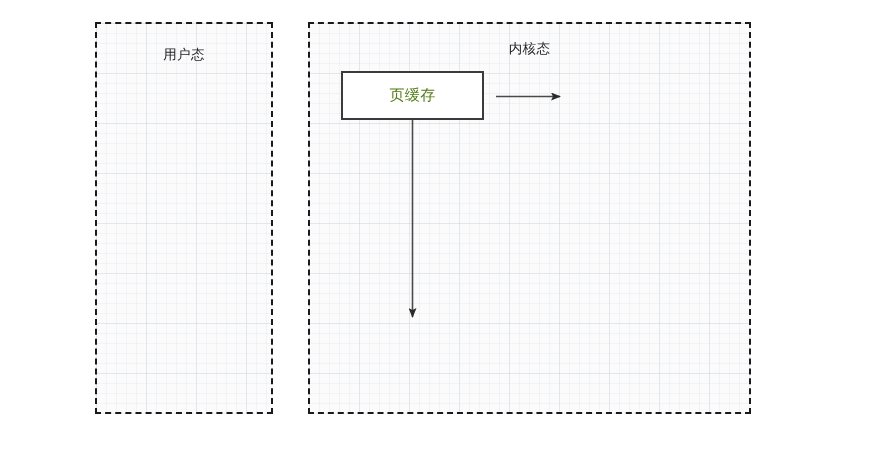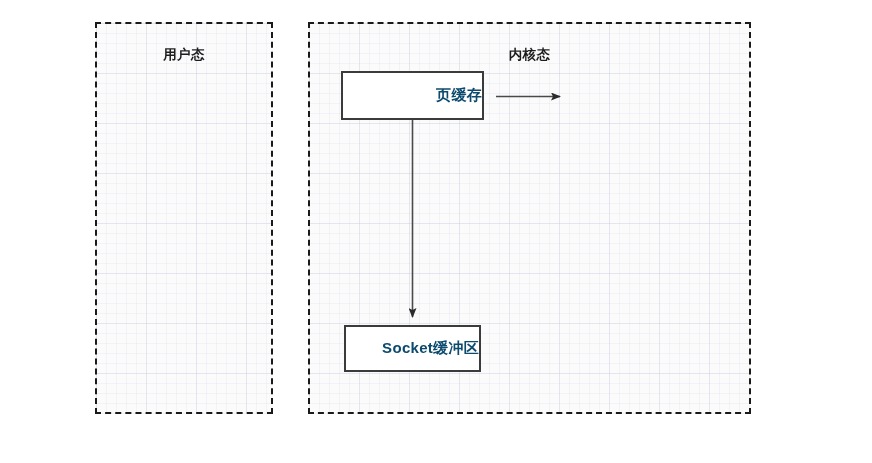--- a/index.html
+++ b/index.html
@@ -12,21 +12,20 @@
     height: 463px;
     font-family: "Liberation Sans", "DejaVu Sans", sans-serif;
     overflow: hidden;
   }
 
   #diagram-canvas {
     position: relative;
     width: 872px;
     height: 463px;
     background: #ffffff;
-    font-weight: bold;
   }
 
   
   .region {
     position: absolute;
     border: 2px dashed #1a1a1a;
     background-color: #fbfbfc;
     background-image:
       linear-gradient(to right, rgba(205,210,219,0.40) 1px, transparent 1px),
       linear-gradient(to bottom, rgba(205,210,219,0.40) 1px, transparent 1px),
@@ -56,33 +55,33 @@
     left: 0;
     right: 0;
     text-align: center;
     font-size: 13.5px;
     color: #1c1c1c;
     letter-spacing: 0.4px;
     white-space: nowrap;
   }
 
   #region-user .region-label { top: 22px; }
-  #region-kernel .region-label { top: 22px; }
+  #region-kernel .region-label { top: 16px; }
 
   
   .node {
     position: absolute;
     border: 2px solid #3b3b3b;
     background: #ffffff;
     box-sizing: border-box;
     display: flex;
     align-items: center;
-    justify-content: flex-end;
+    justify-content: center;
     font-size: 15px;
-    color: #0c4a6e;
+    color: #4d7c0f;
     letter-spacing: 0.3px;
     white-space: nowrap;
   }
 
   #node-app-memory {
     left: 114px;
     top: 200px;
     width: 141px;
     height: 44px;
   }
@@ -131,23 +130,20 @@
   <div class="region" id="region-kernel">
     <div class="region-label">内核态</div>
   </div>
 
 
   <div class="node" id="node-page-cache">
     <span>页缓存</span>
   </div>
 
 
-  <div class="node" id="node-socket-buffer">
-    <span>Socket缓冲区</span>
-  </div>
 
   <svg id="connector-layer" viewBox="0 0 872 463" width="872" height="463">
     <defs>
       <marker id="arrowhead-left" markerWidth="10" markerHeight="8" refX="9" refY="4" orient="auto-start-reverse" markerUnits="userSpaceOnUse">
         <path d="M0,4 L10,0 L8,4 L10,8 Z" fill="#2b2b2b"></path>
       </marker>
       <marker id="arrowhead-generic" markerWidth="10" markerHeight="8" refX="9" refY="4" orient="auto" markerUnits="userSpaceOnUse">
         <path d="M0,0 L10,4 L0,8 L2,4 Z" fill="#2b2b2b"></path>
       </marker>
     </defs>

